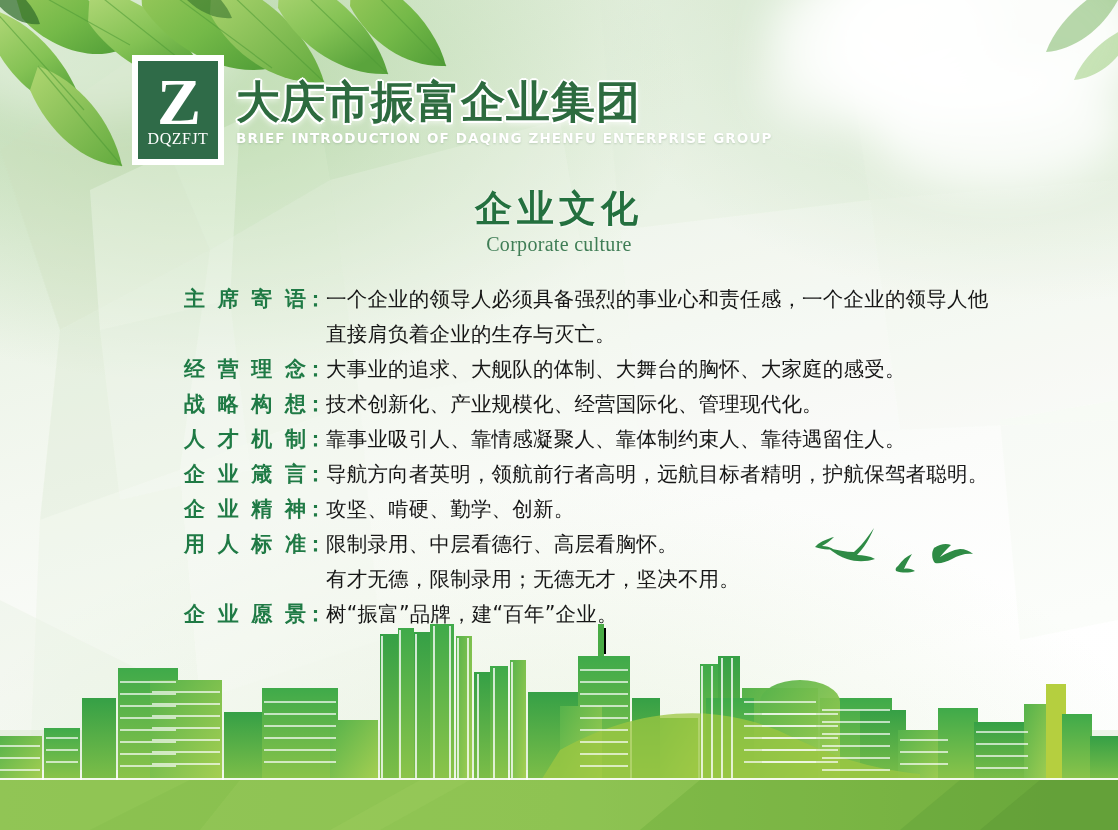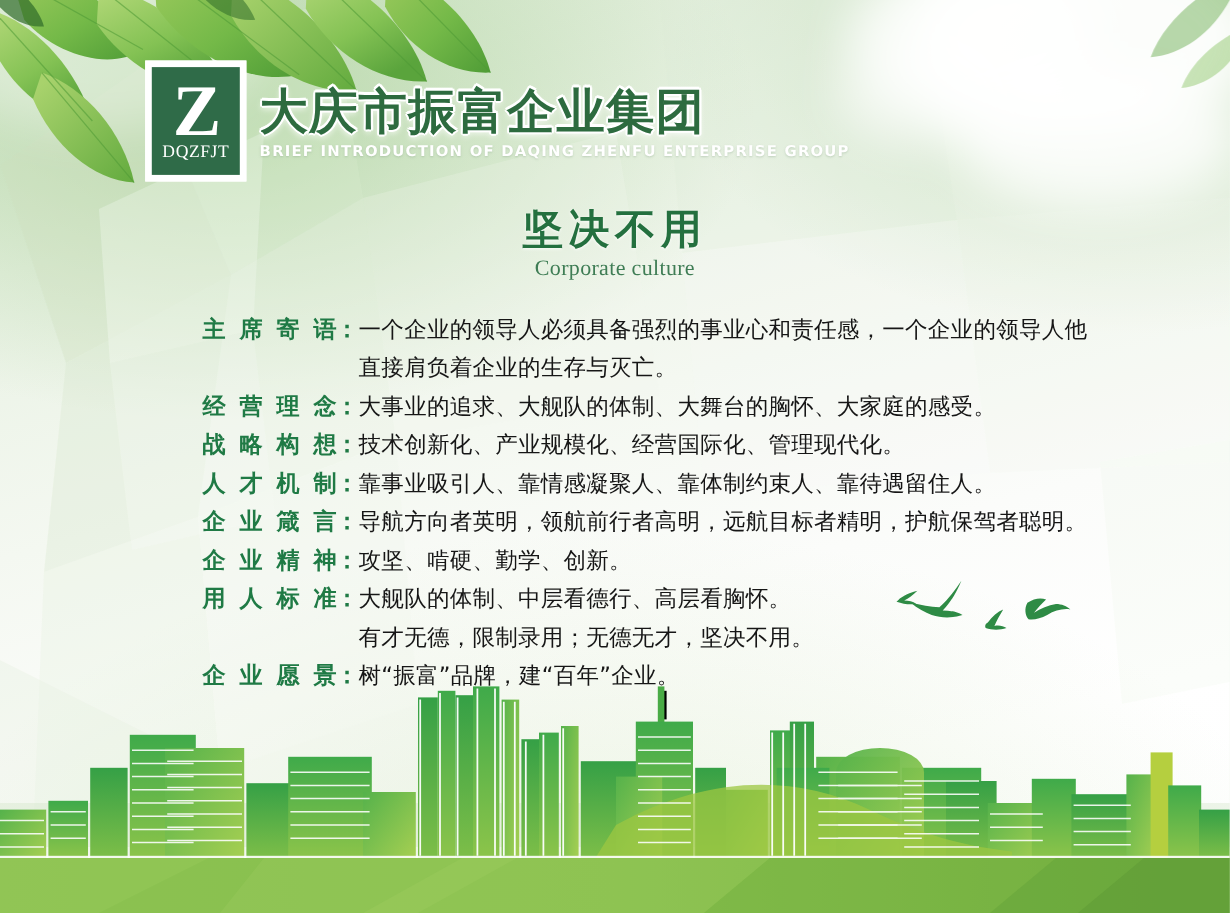--- a/index.html
+++ b/index.html
@@ -199,21 +199,21 @@
         <div class="logo-sub">DQZFJT</div>
       </div>
     </div>
     <div class="titles">
       <div class="cn-name">大庆市振富企业集团</div>
       <div class="en-name">BRIEF INTRODUCTION OF DAQING ZHENFU ENTERPRISE GROUP</div>
     </div>
   </div>
 
   <div class="sect">
-    <div class="sect-cn">坚决不用</div>
+    <div class="sect-cn">企业文化</div>
     <div class="sect-en">Corporate culture</div>
   </div>
 
   <div class="content" id="content">
       <div class="row">
         <div class="label">主席寄语</div>
         <div class="text">一个企业的领导人必须具备强烈的事业心和责任感，一个企业的领导人他</div>
       </div>
       <div class="row">
         <div class="label blank"></div>
@@ -234,21 +234,21 @@
       <div class="row">
         <div class="label">企业箴言</div>
         <div class="text">导航方向者英明，领航前行者高明，远航目标者精明，护航保驾者聪明。</div>
       </div>
       <div class="row">
         <div class="label">企业精神</div>
         <div class="text">攻坚、啃硬、勤学、创新。</div>
       </div>
       <div class="row">
         <div class="label">用人标准</div>
-        <div class="text">大舰队的体制、中层看德行、高层看胸怀。</div>
+        <div class="text">限制录用、中层看德行、高层看胸怀。</div>
       </div>
       <div class="row">
         <div class="label blank"></div>
         <div class="text cont">有才无德，限制录用；无德无才，坚决不用。</div>
       </div>
       <div class="row">
         <div class="label">企业愿景</div>
         <div class="text">树“振富”品牌，建“百年”企业。</div>
       </div>
     </div>

